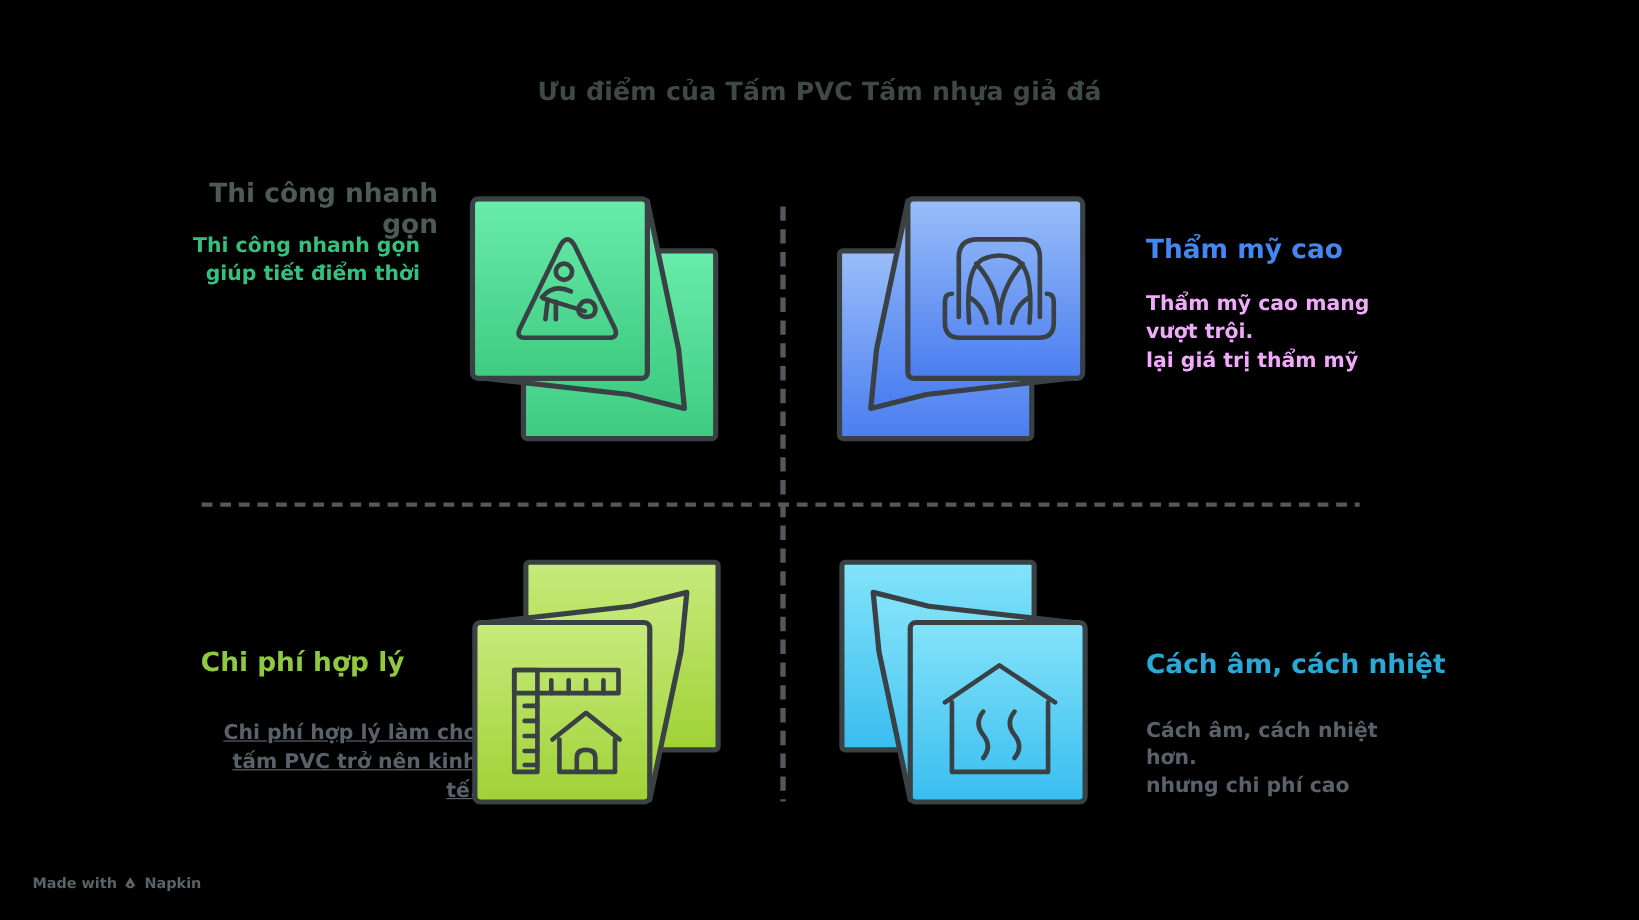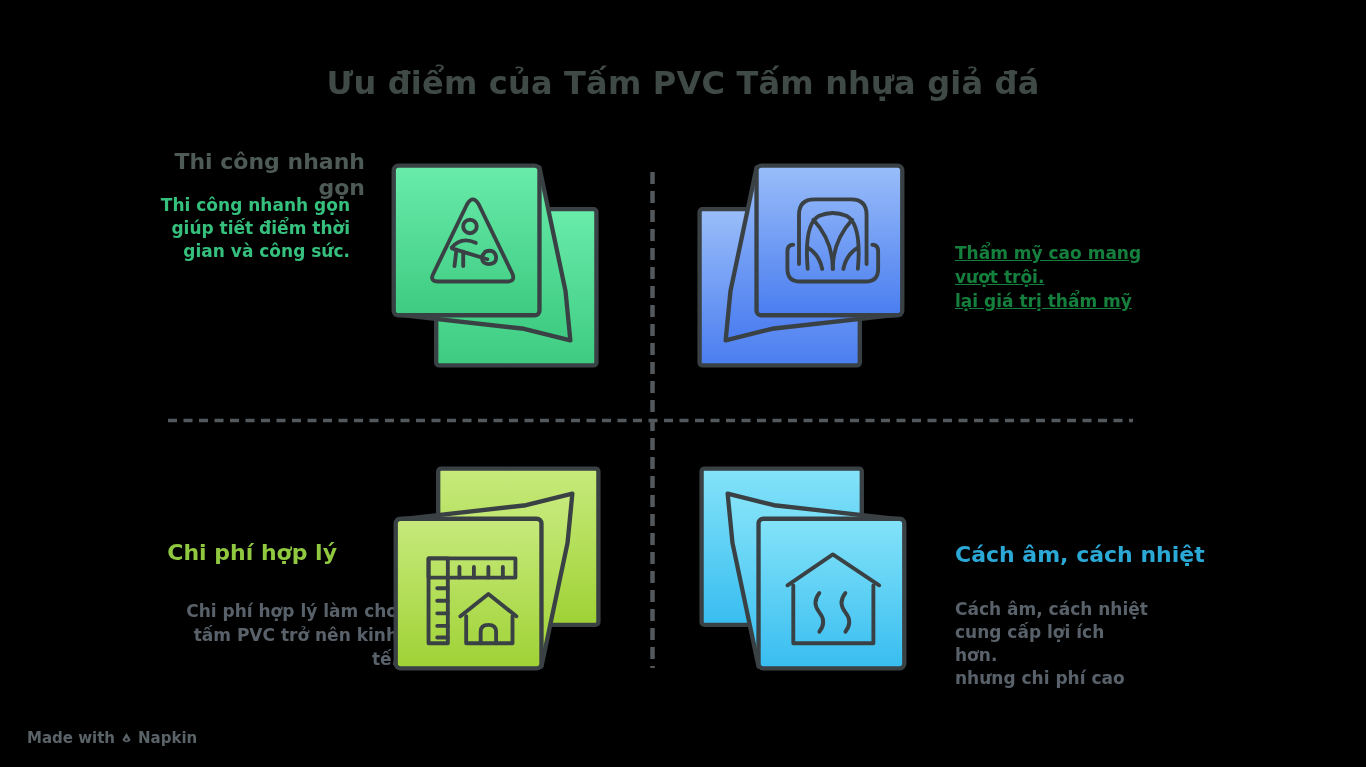--- a/index.html
+++ b/index.html
@@ -2,74 +2,73 @@
 <html><head>
 <meta charset="utf-8">
 <style>
   html,body{margin:0;padding:0;background:#000;}
   .canvas{
     position:relative;width:1366px;height:767px;background:#000;overflow:hidden;
     font-family:"DejaVu Sans","Liberation Sans",sans-serif;
   }
   .title{
     position:absolute;left:0;right:0;top:64px;text-align:center;
-    font-size:32px;font-weight:bold;color:#3f4945;letter-spacing:.2px;
+    font-size:21px;font-weight:bold;color:#3f4945;letter-spacing:.2px;
   }
   .q-heading{position:absolute;font-size:22px;font-weight:bold;line-height:26px;}
   .q-desc{position:absolute;font-size:17px;font-weight:600;line-height:23px;}
   .align-r{text-align:right;}
   .align-l{text-align:left;}
 
   .h-tl{left:125px;top:149px;width:240px;color:#4e5a56;}
   .d-tl{left:130px;top:194px;width:220px;color:#36c07e;}
 
   .h-tr{left:955px;top:196px;width:260px;color:#4587f2;}
-  .d-tr{left:955px;top:241px;width:200px;color:#15803d;line-height:24px;text-decoration:underline;}
+  .d-tr{left:955px;top:241px;width:200px;color:#f0abfc;line-height:24px;}
 
   .h-bl{left:157px;top:540px;width:180px;color:#90c83f;}
-  .d-bl{left:178px;top:599px;width:220px;color:#59626a;line-height:24px;}
+  .d-bl{left:178px;top:599px;width:220px;color:#59626a;line-height:24px;text-decoration:underline;}
 
   .h-br{left:955px;top:542px;width:260px;color:#2ba9d6;}
   .d-br{left:955px;top:598px;width:210px;color:#59626a;}
 
   .cube{position:absolute;width:222px;height:222px;}
   .cube-green{left:386px;top:156px;}
   .cube-blue{left:688px;top:156px;}
   .cube-yellow{left:388px;top:456px;}
   .cube-cyan{left:690px;top:456px;}
 
   .cube .face{stroke:#3a4144;stroke-width:4.5;stroke-linejoin:round;}
   .cube .pict{fill:none;stroke:#3a4144;stroke-width:4;stroke-linecap:round;stroke-linejoin:round;}
 
   .dividers{position:absolute;left:0;top:0;pointer-events:none;}
   .divider-line{stroke:#53585c;fill:none;}
 
   .footer{
     position:absolute;left:27px;top:729px;display:flex;align-items:center;gap:5px;
-    font-size:15px;font-weight:600;color:#5a6367;cursor:pointer;
+    font-size:12px;font-weight:600;color:#5a6367;cursor:pointer;
   }
   .footer svg{display:block;}
 </style>
 </head>
 <body>
 
 <div class="canvas">
 
   <div class="title">Ưu điểm của Tấm PVC Tấm nhựa giả đá</div>
 
   <svg class="dividers" width="1366" height="767" viewBox="0 0 1366 767">
     <line class="divider-line" x1="168" y1="420.5" x2="1133" y2="420.5" stroke-width="3.5" stroke-dasharray="9 6.5"></line>
     <line class="divider-line" x1="652.5" y1="172" x2="652.5" y2="668" stroke-width="4.5" stroke-dasharray="12 7"></line>
   </svg>
 
   <div class="q-heading align-r h-tl">Thi công nhanh gọn</div>
   <div class="q-desc align-r d-tl">
     <div>Thi công nhanh gọn</div>
     <div>giúp tiết điểm thời</div>
-    <div>gian và công sức.</div>
   </div>
 
   <svg class="cube cube-green" viewBox="0 0 230 230">
     <defs>
       <linearGradient id="gradGreen" x1="0" y1="0" x2="0" y2="1">
         <stop offset="0" stop-color="#69ecaa"></stop>
         <stop offset="1" stop-color="#3ecb81"></stop>
       </linearGradient>
     </defs>
     <rect class="face" x="52" y="55" width="166" height="162" rx="3" fill="url(#gradGreen)"></rect>
@@ -100,20 +99,21 @@
       <path d="M115,112 V61 Q115,45 131,45 H169 Q185,45 185,61 V112"></path>
       <path d="M109,92 Q103,92 103,99 V117 Q103,130 116,130 H184 Q197,130 197,117 V99 Q197,92 191,92"></path>
       <path d="M124,117 Q120,70 136,62 Q150,56 164,62 Q180,70 176,117"></path>
       <path d="M130,66 Q150,88 150,117"></path>
       <path d="M170,66 Q150,88 150,117"></path>
       <path d="M124,95 Q136,102 139,117"></path>
       <path d="M176,95 Q164,102 161,117"></path>
     </g>
   </svg>
 
+  <div class="q-heading align-l h-tr">Thẩm mỹ cao</div>
   <div class="q-desc align-l d-tr">
     <div>Thẩm mỹ cao mang</div>
     <div>vượt trội.</div>
     <div>lại giá trị thẩm mỹ</div>
   </div>
 
   <div class="q-heading align-r h-bl">Chi phí hợp lý</div>
   <div class="q-desc align-r d-bl">
     <div>Chi phí hợp lý làm cho</div>
     <div>tấm PVC trở nên kinh tế.</div>
@@ -154,21 +154,20 @@
       <path d="M101,134 L148,102 L196,134"></path>
       <path d="M107,134 V194 H190 V134"></path>
       <path d="M134,142 q-8,10 0,20 q8,10 0,20"></path>
       <path d="M161,142 q-8,10 0,20 q8,10 0,20"></path>
     </g>
   </svg>
 
   <div class="q-heading align-l h-br">Cách âm, cách nhiệt</div>
   <div class="q-desc align-l d-br">
     <div>Cách âm, cách nhiệt</div>
-    <div>cung cấp lợi ích</div>
     <div>hơn.</div>
     <div>nhưng chi phí cao</div>
   </div>
 
   <div class="footer">
     <span>Made with</span>
     <svg width="13" height="13" viewBox="0 0 14 14">
       <path d="M7 1 L11.5 8.5 Q7 13.5 2.5 8.5 Z" fill="#5a6367"></path>
       <circle cx="7" cy="8" r="1.3" fill="#000"></circle>
     </svg>

